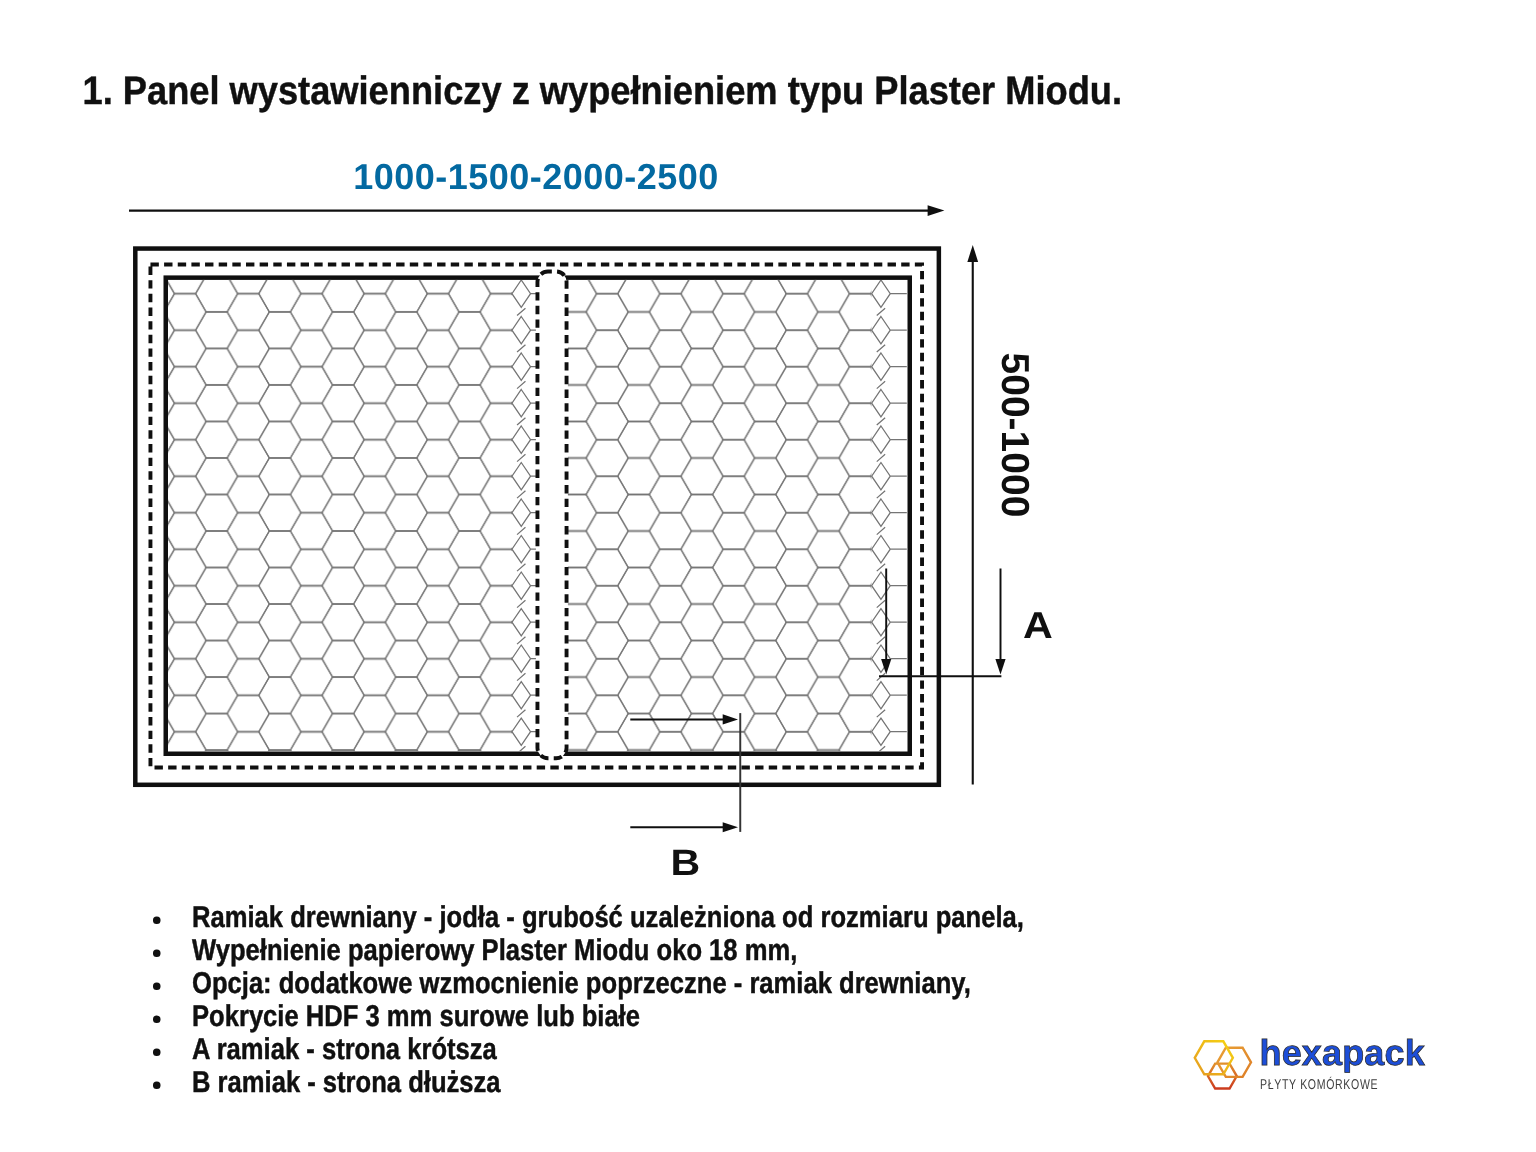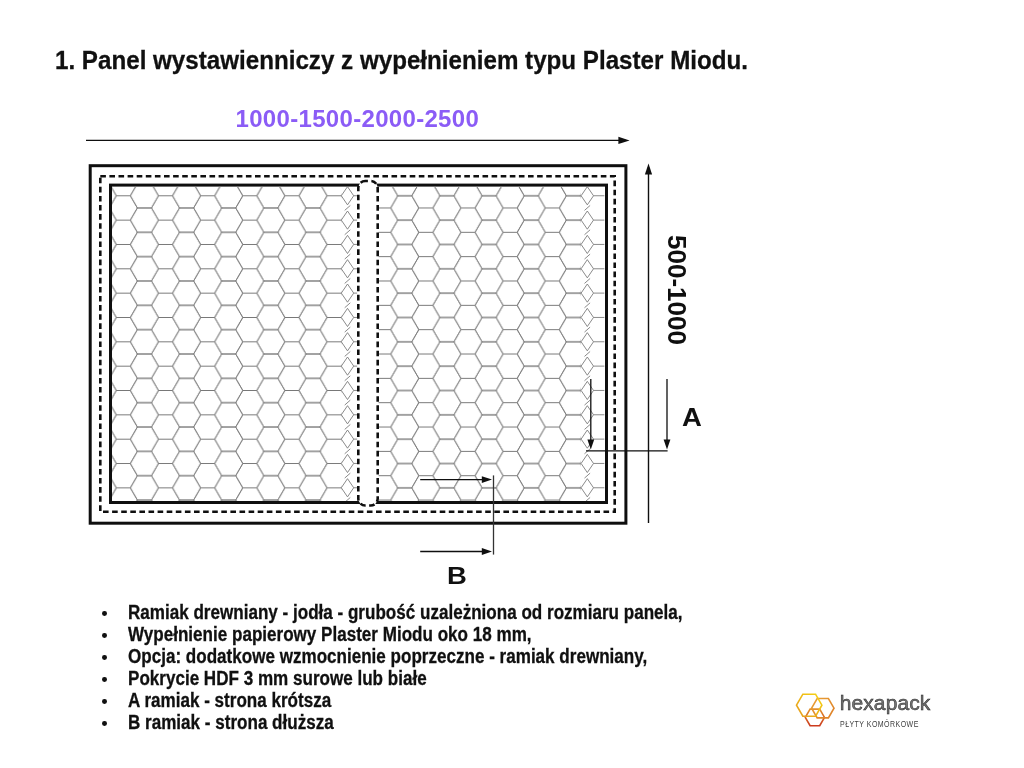--- a/index.html
+++ b/index.html
@@ -109,21 +109,21 @@
 <path stroke="url(#g3)" d="M805.30 717.40 L810.10 709.09 L819.70 709.09 L824.50 717.40 L819.70 725.71 L810.10 725.71 Z"></path>
 
 <path stroke="url(#g2)" d="M811.60 708.20 L817.20 698.50 L828.40 698.50 L834.00 708.20 L828.40 717.90 L817.20 717.90 Z"></path>
 
 <path stroke="url(#g1)" d="M796.50 705.20 L802.85 694.20 L815.55 694.20 L821.90 705.20 L815.55 716.20 L802.85 716.20 Z"></path>
     </g>
 </svg>
 
 <div class="abs" style="left:55px;top:47px;font-size:26.5px;font-weight:bold;color:#101010;line-height:26.5px;white-space:nowrap;transform:scaleX(0.912);transform-origin:0 0;-webkit-text-stroke:0.3px #101010">1. Panel wystawienniczy z wypełnieniem typu Plaster Miodu.</div>
 
-<div class="abs" style="left:235.5px;top:106.8px;font-size:24px;font-weight:bold;color:#8b5cf6;letter-spacing:0.32px;line-height:24px;white-space:nowrap">1000-1500-2000-2500</div>
+<div class="abs" style="left:235.5px;top:106.8px;font-size:24px;font-weight:bold;color:#0369a1;letter-spacing:0.32px;line-height:24px;white-space:nowrap">1000-1500-2000-2500</div>
 
 <div class="abs" style="left:682.2px;top:404.8px;font-size:25px;font-weight:bold;color:#101010;line-height:25px;transform:scaleX(1.1);transform-origin:0 0">A</div>
 
 <div class="abs" style="left:446.5px;top:564px;font-size:24.5px;font-weight:bold;color:#101010;line-height:24.5px;transform:scaleX(1.12);transform-origin:0 0">B</div>
 
 <div style="position:absolute;left:102.2px;top:610.8px;width:4.8px;height:4.8px;border-radius:50%;background:#101010"></div>
 
 <div class="bt" style="left:127.5px;top:601.1px">Ramiak drewniany - jodła - grubość uzależniona od rozmiaru panela,</div>
 
 <div style="position:absolute;left:102.2px;top:632.8px;width:4.8px;height:4.8px;border-radius:50%;background:#101010"></div>
@@ -139,14 +139,14 @@
 <div class="bt" style="left:127.5px;top:667.1px">Pokrycie HDF 3 mm surowe lub białe</div>
 
 <div style="position:absolute;left:102.2px;top:698.8px;width:4.8px;height:4.8px;border-radius:50%;background:#101010"></div>
 
 <div class="bt" style="left:127.5px;top:689.1px">A ramiak - strona krótsza</div>
 
 <div style="position:absolute;left:102.2px;top:720.8px;width:4.8px;height:4.8px;border-radius:50%;background:#101010"></div>
 
 <div class="bt" style="left:127.5px;top:711.1px">B ramiak - strona dłuższa</div>
 
-<div class="abs" style="left:839.7px;top:691.6px;font-size:21px;font-weight:normal;color:#737373;letter-spacing:0.1px;line-height:22.5px;-webkit-text-stroke:0.5px #282828">hexapack</div>
+<div class="abs" style="left:839.7px;top:691.6px;font-size:24px;font-weight:bold;color:#1d4ed8;letter-spacing:0.1px;line-height:22.5px;-webkit-text-stroke:0.5px #282828">hexapack</div>
 
 <div class="abs" style="left:840.2px;top:719.4px;font-size:9.5px;color:#3f3f3f;letter-spacing:0.6px;line-height:9.5px;transform:scale(0.74,1);transform-origin:0 0;white-space:nowrap">PŁYTY KOMÓRKOWE</div>
 </body></html>

